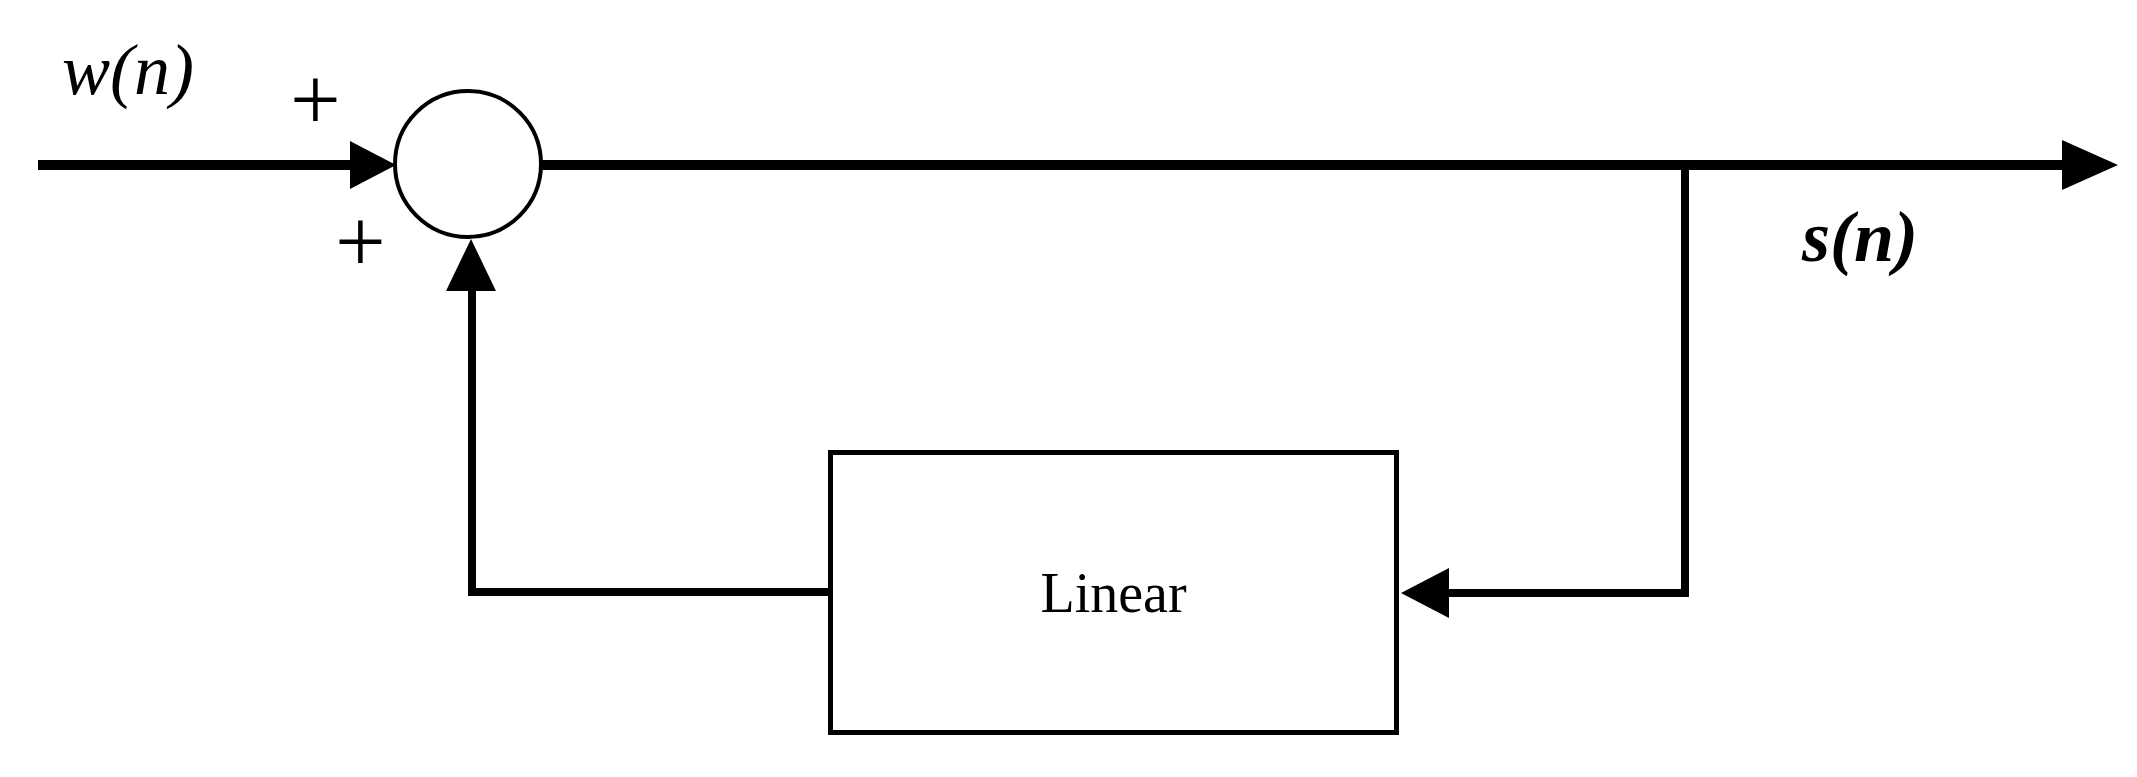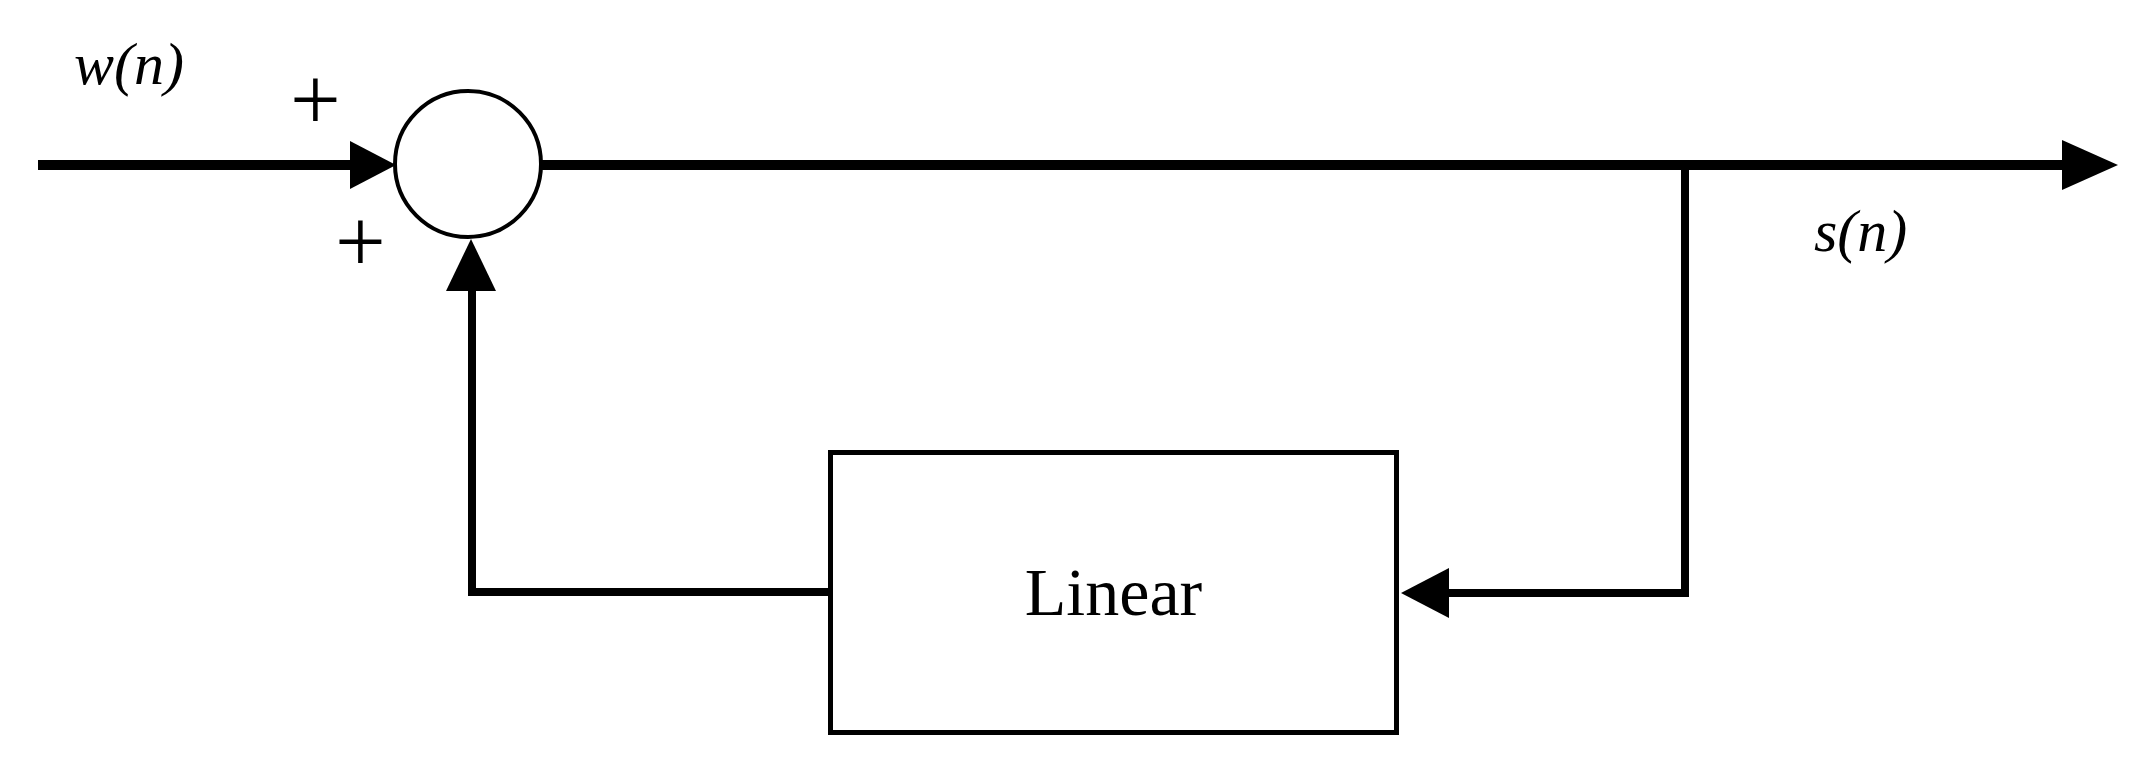--- a/index.html
+++ b/index.html
@@ -22,25 +22,24 @@
     top: 0;
   }
   .label {
     position: absolute;
     line-height: 1;
     white-space: nowrap;
     color: #000000;
   }
   .signal {
     font-style: italic;
-    font-size: 60px;
-    margin-left: 12px;
+    font-size: 72px;
   }
   .wn { left: 62px; top: 34px; }
-  .sn { left: 1802px; top: 201px; }
+  .sn { left: 1802px; top: 201px; font-weight: bold; }
   .plus {
     position: absolute;
     font-size: 90px;
     line-height: 1;
     color: #000000;
   }
   .plus-top { left: 290px; top: 55px; }
   .plus-bottom { left: 335px; top: 197px; }
   .predictor-box {
     position: absolute;
@@ -49,21 +48,21 @@
     width: 571px;
     height: 285px;
     box-sizing: border-box;
     border: 5px solid #000000;
     background: #ffffff;
     display: flex;
     flex-direction: row;
     align-items: center;
     justify-content: center;
     text-align: center;
-    font-size: 68px;
+    font-size: 56px;
     line-height: 1.25;
   }
 </style>
 </head>
 <body>
 
 <div class="canvas">
 
   <svg width="2137" height="777" viewBox="0 0 2137 777">
 

